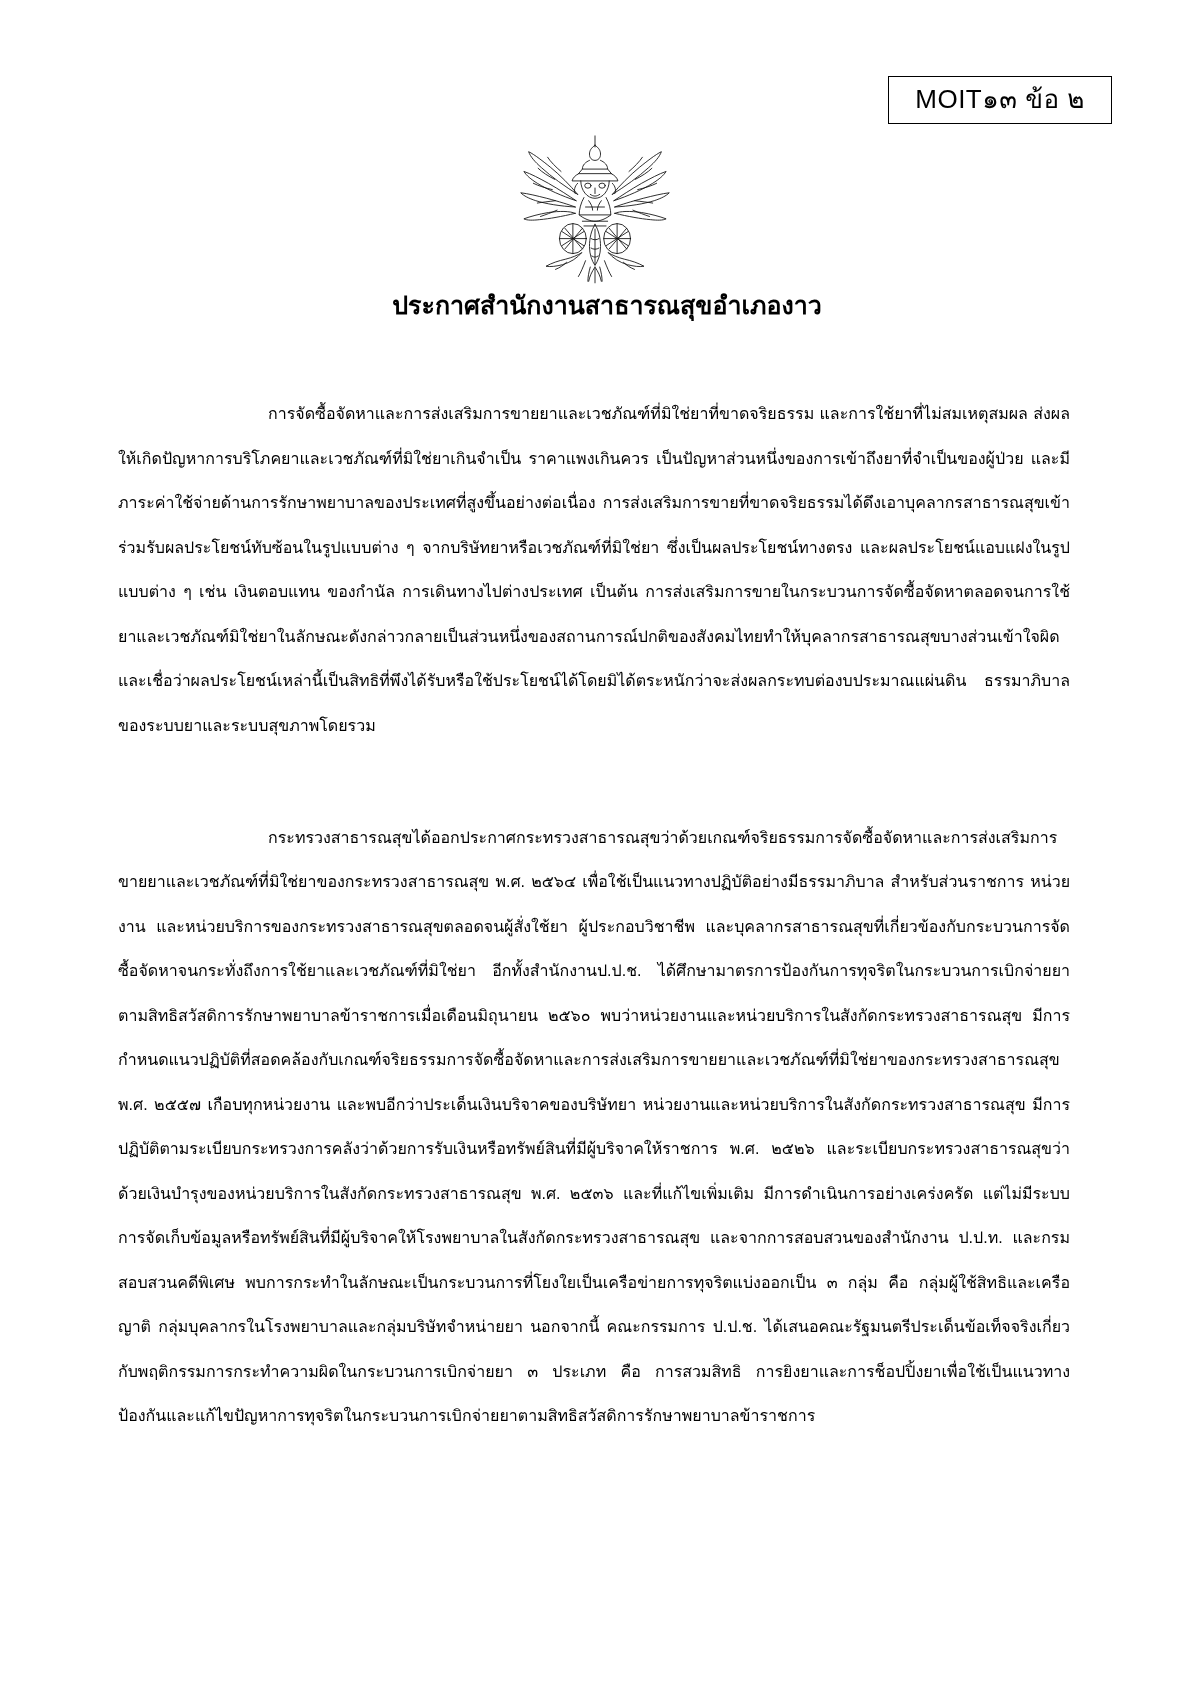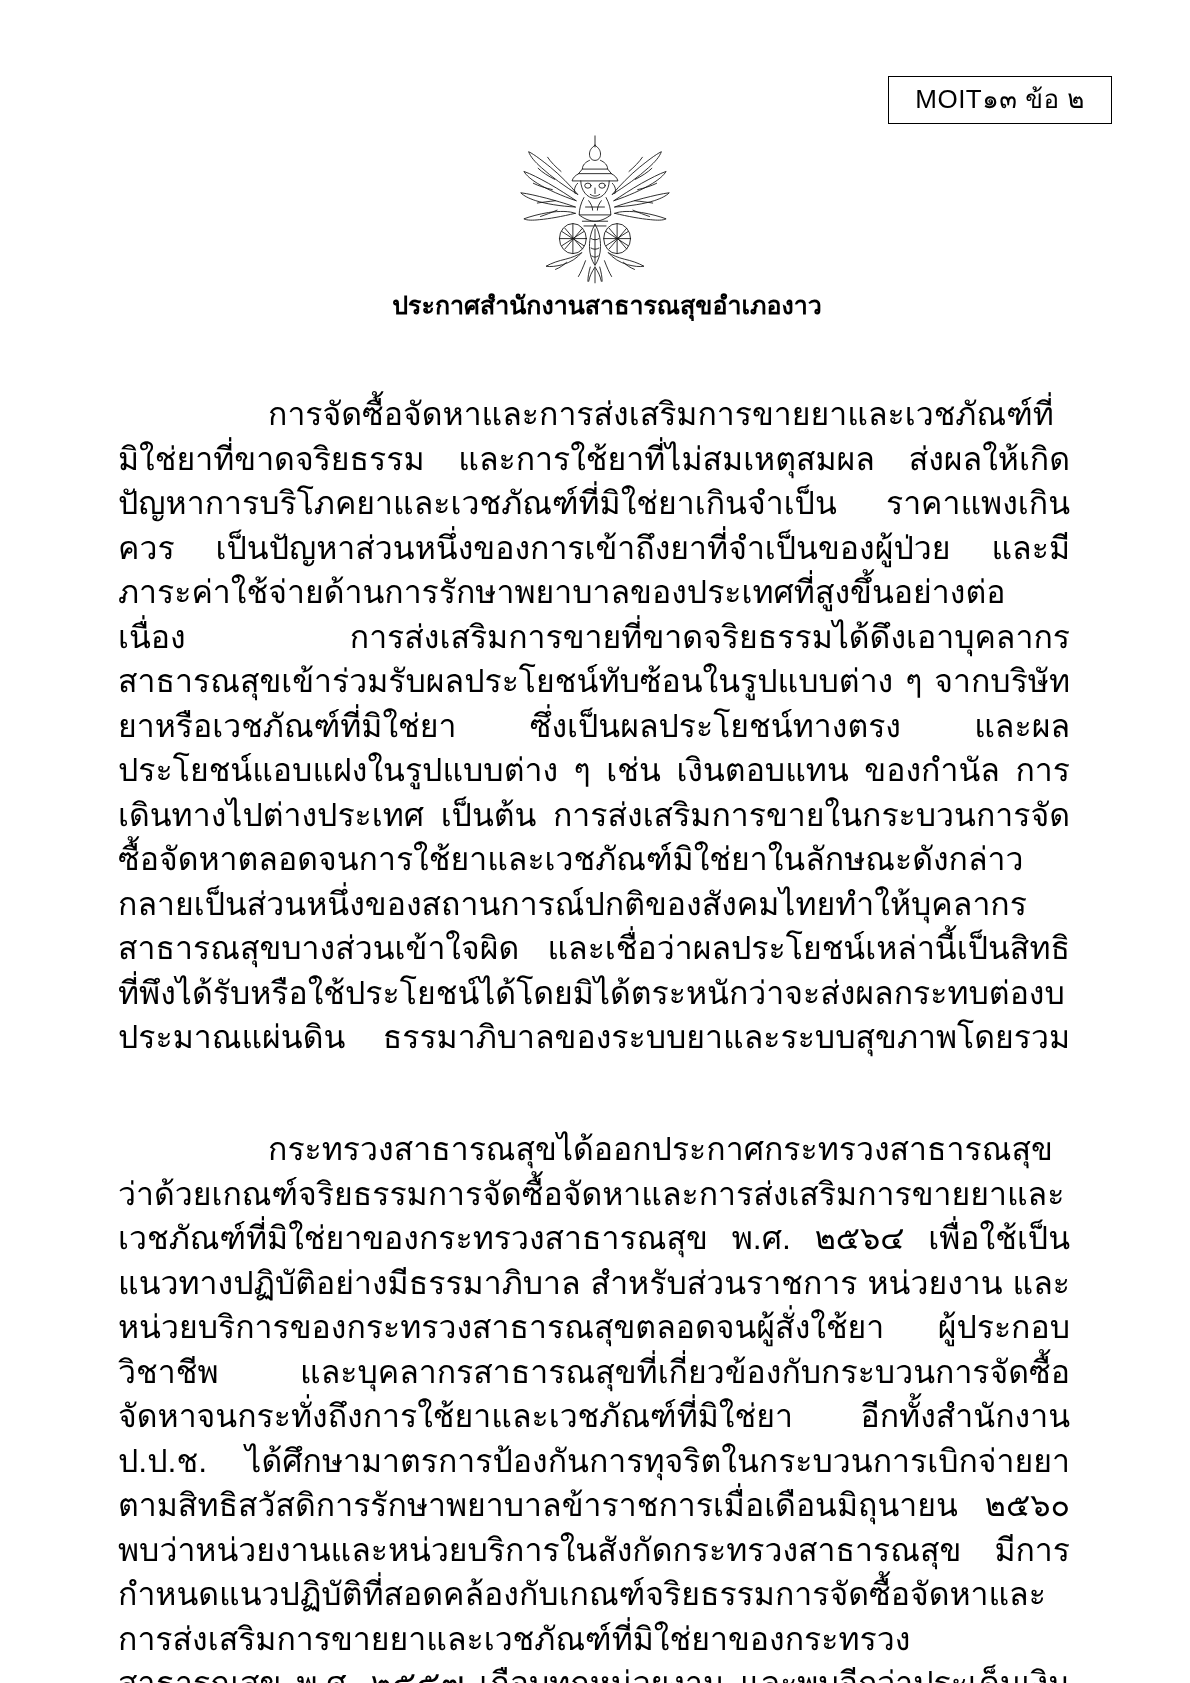--- a/index.html
+++ b/index.html
@@ -73,21 +73,21 @@
 
   
   .body-block {
     position: absolute;
     top: 392px;
     left: 118px;
     width: 952px;
   }
   .para {
     font-family: "Liberation Sans", "DejaVu Sans", sans-serif;
-    font-size: 32px;
+    font-size: 16px;
     line-height: 44.5px;
     text-align: justify;
     text-justify: inter-word;
     text-indent: 0;
     margin: 0;
     color: #000;
     word-spacing: 0.5px;
   }
   .para + .para {
     margin-top: 23px;

